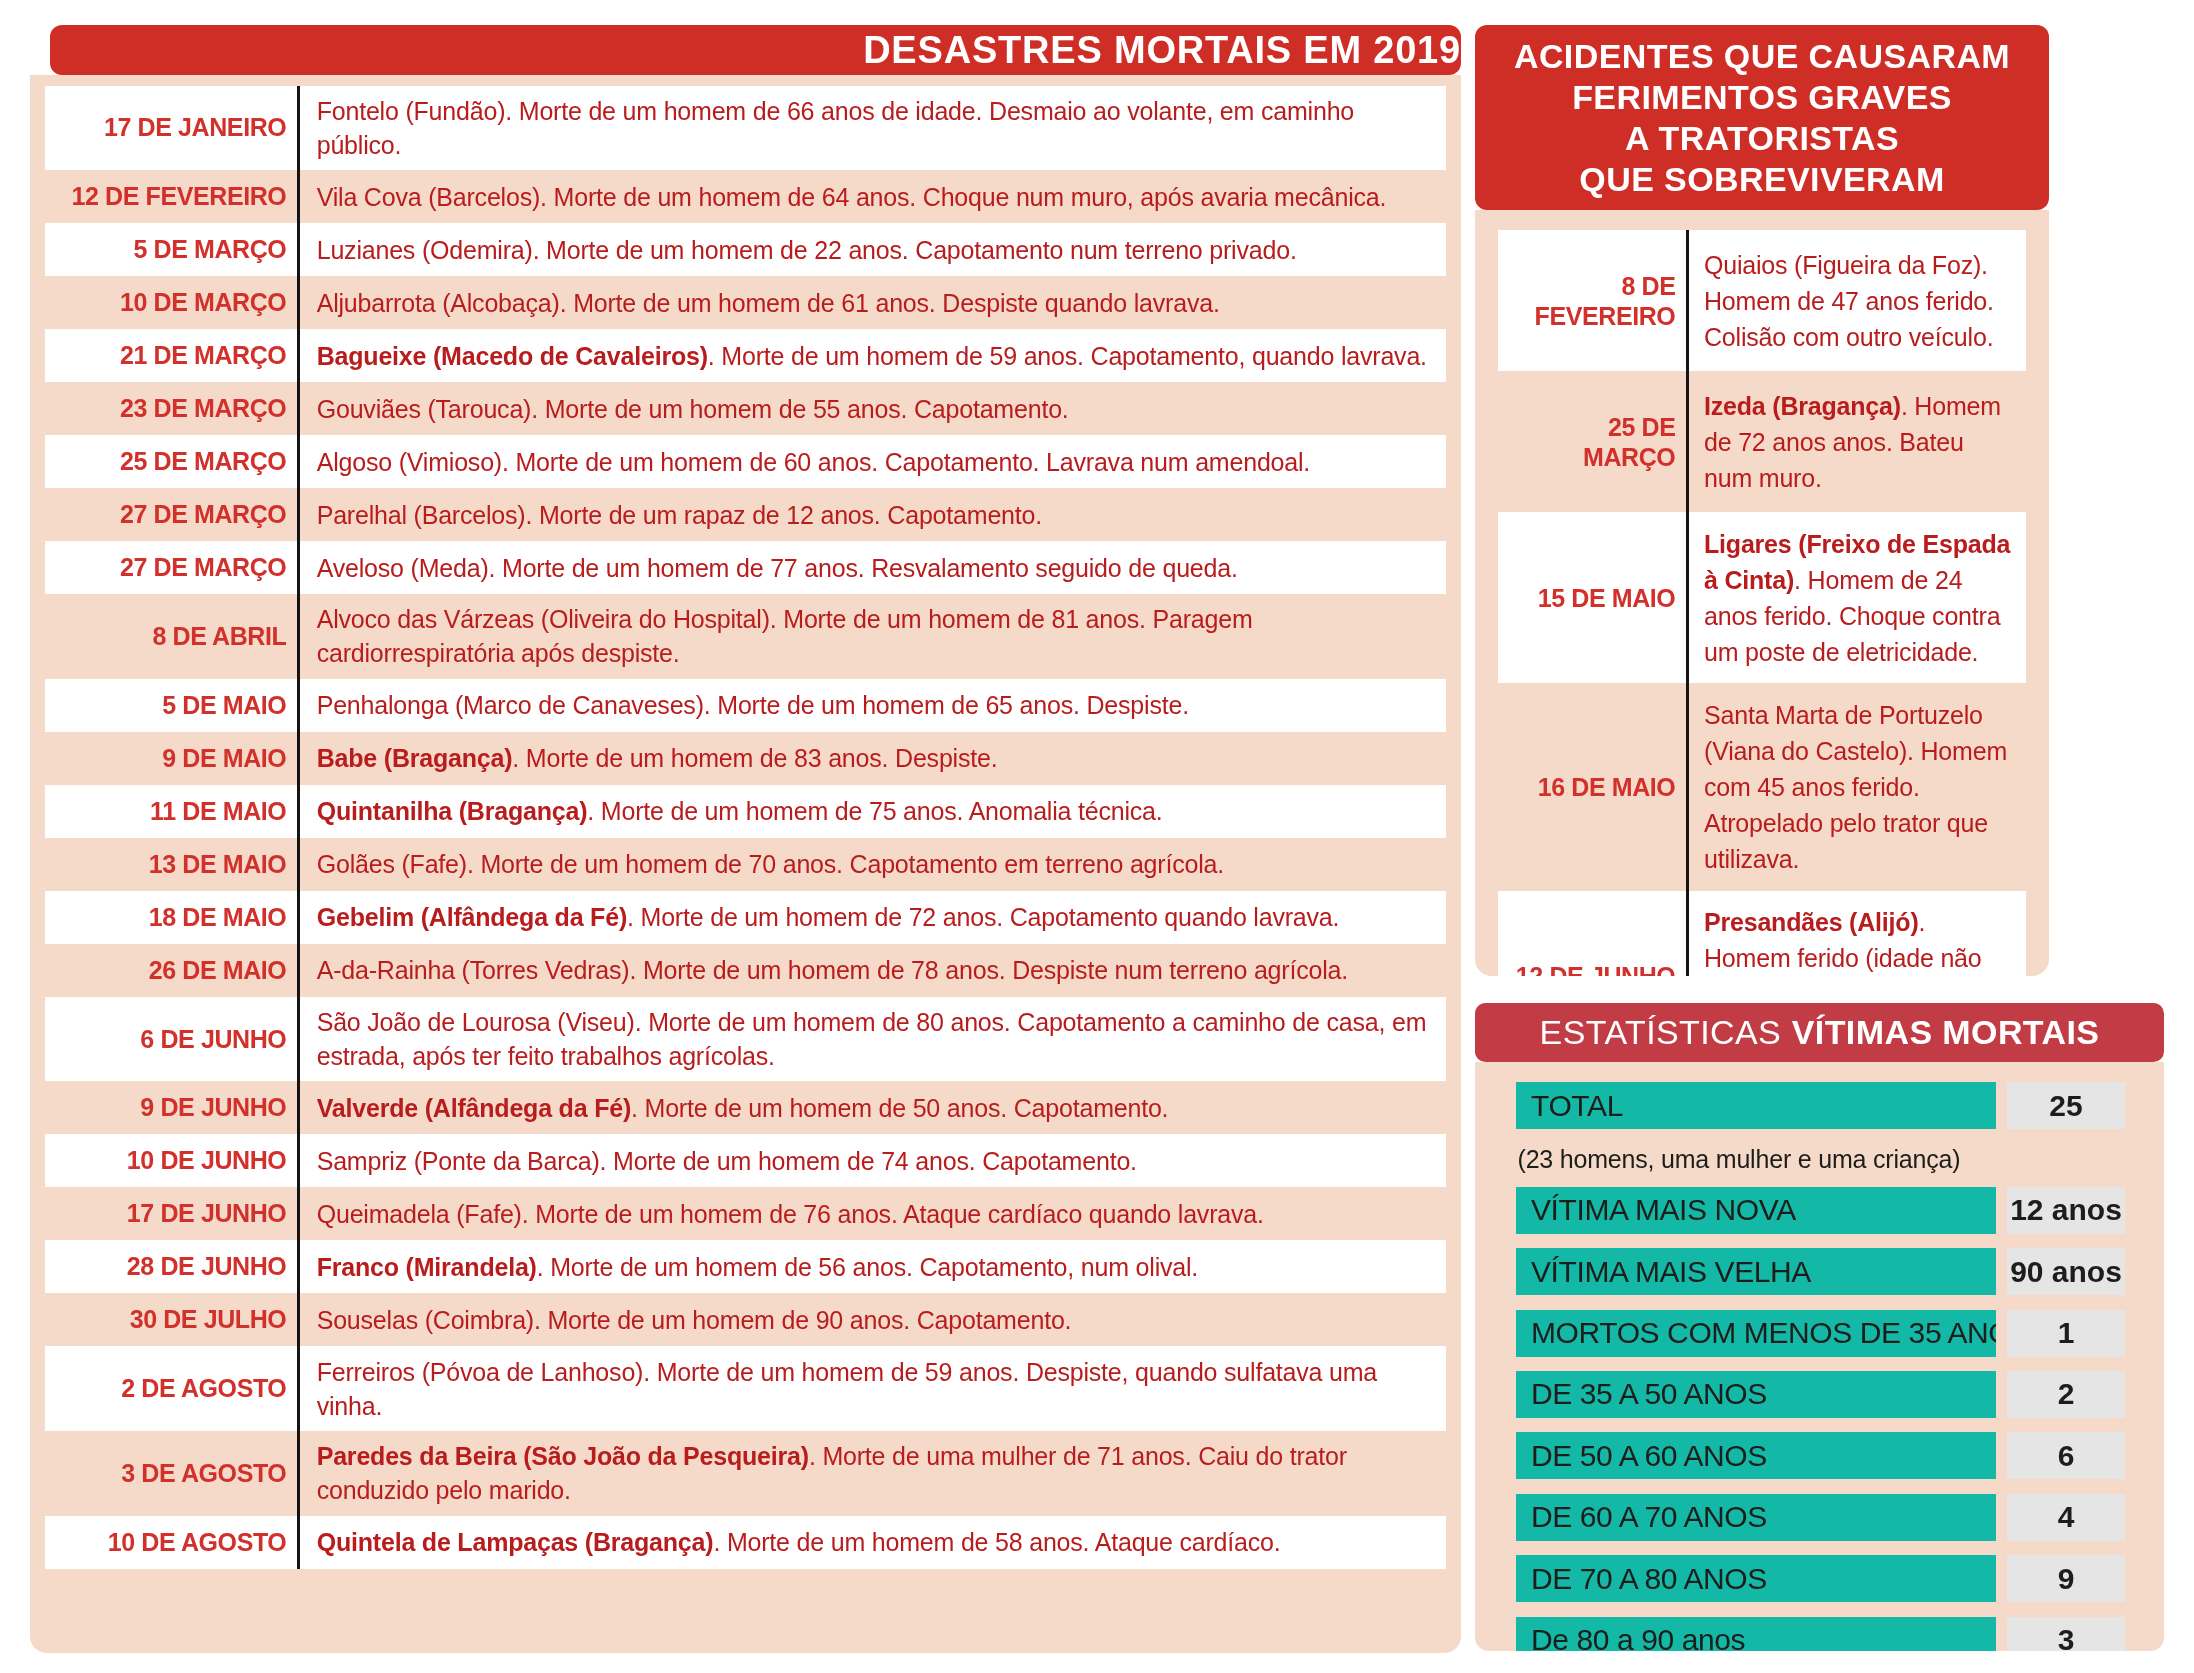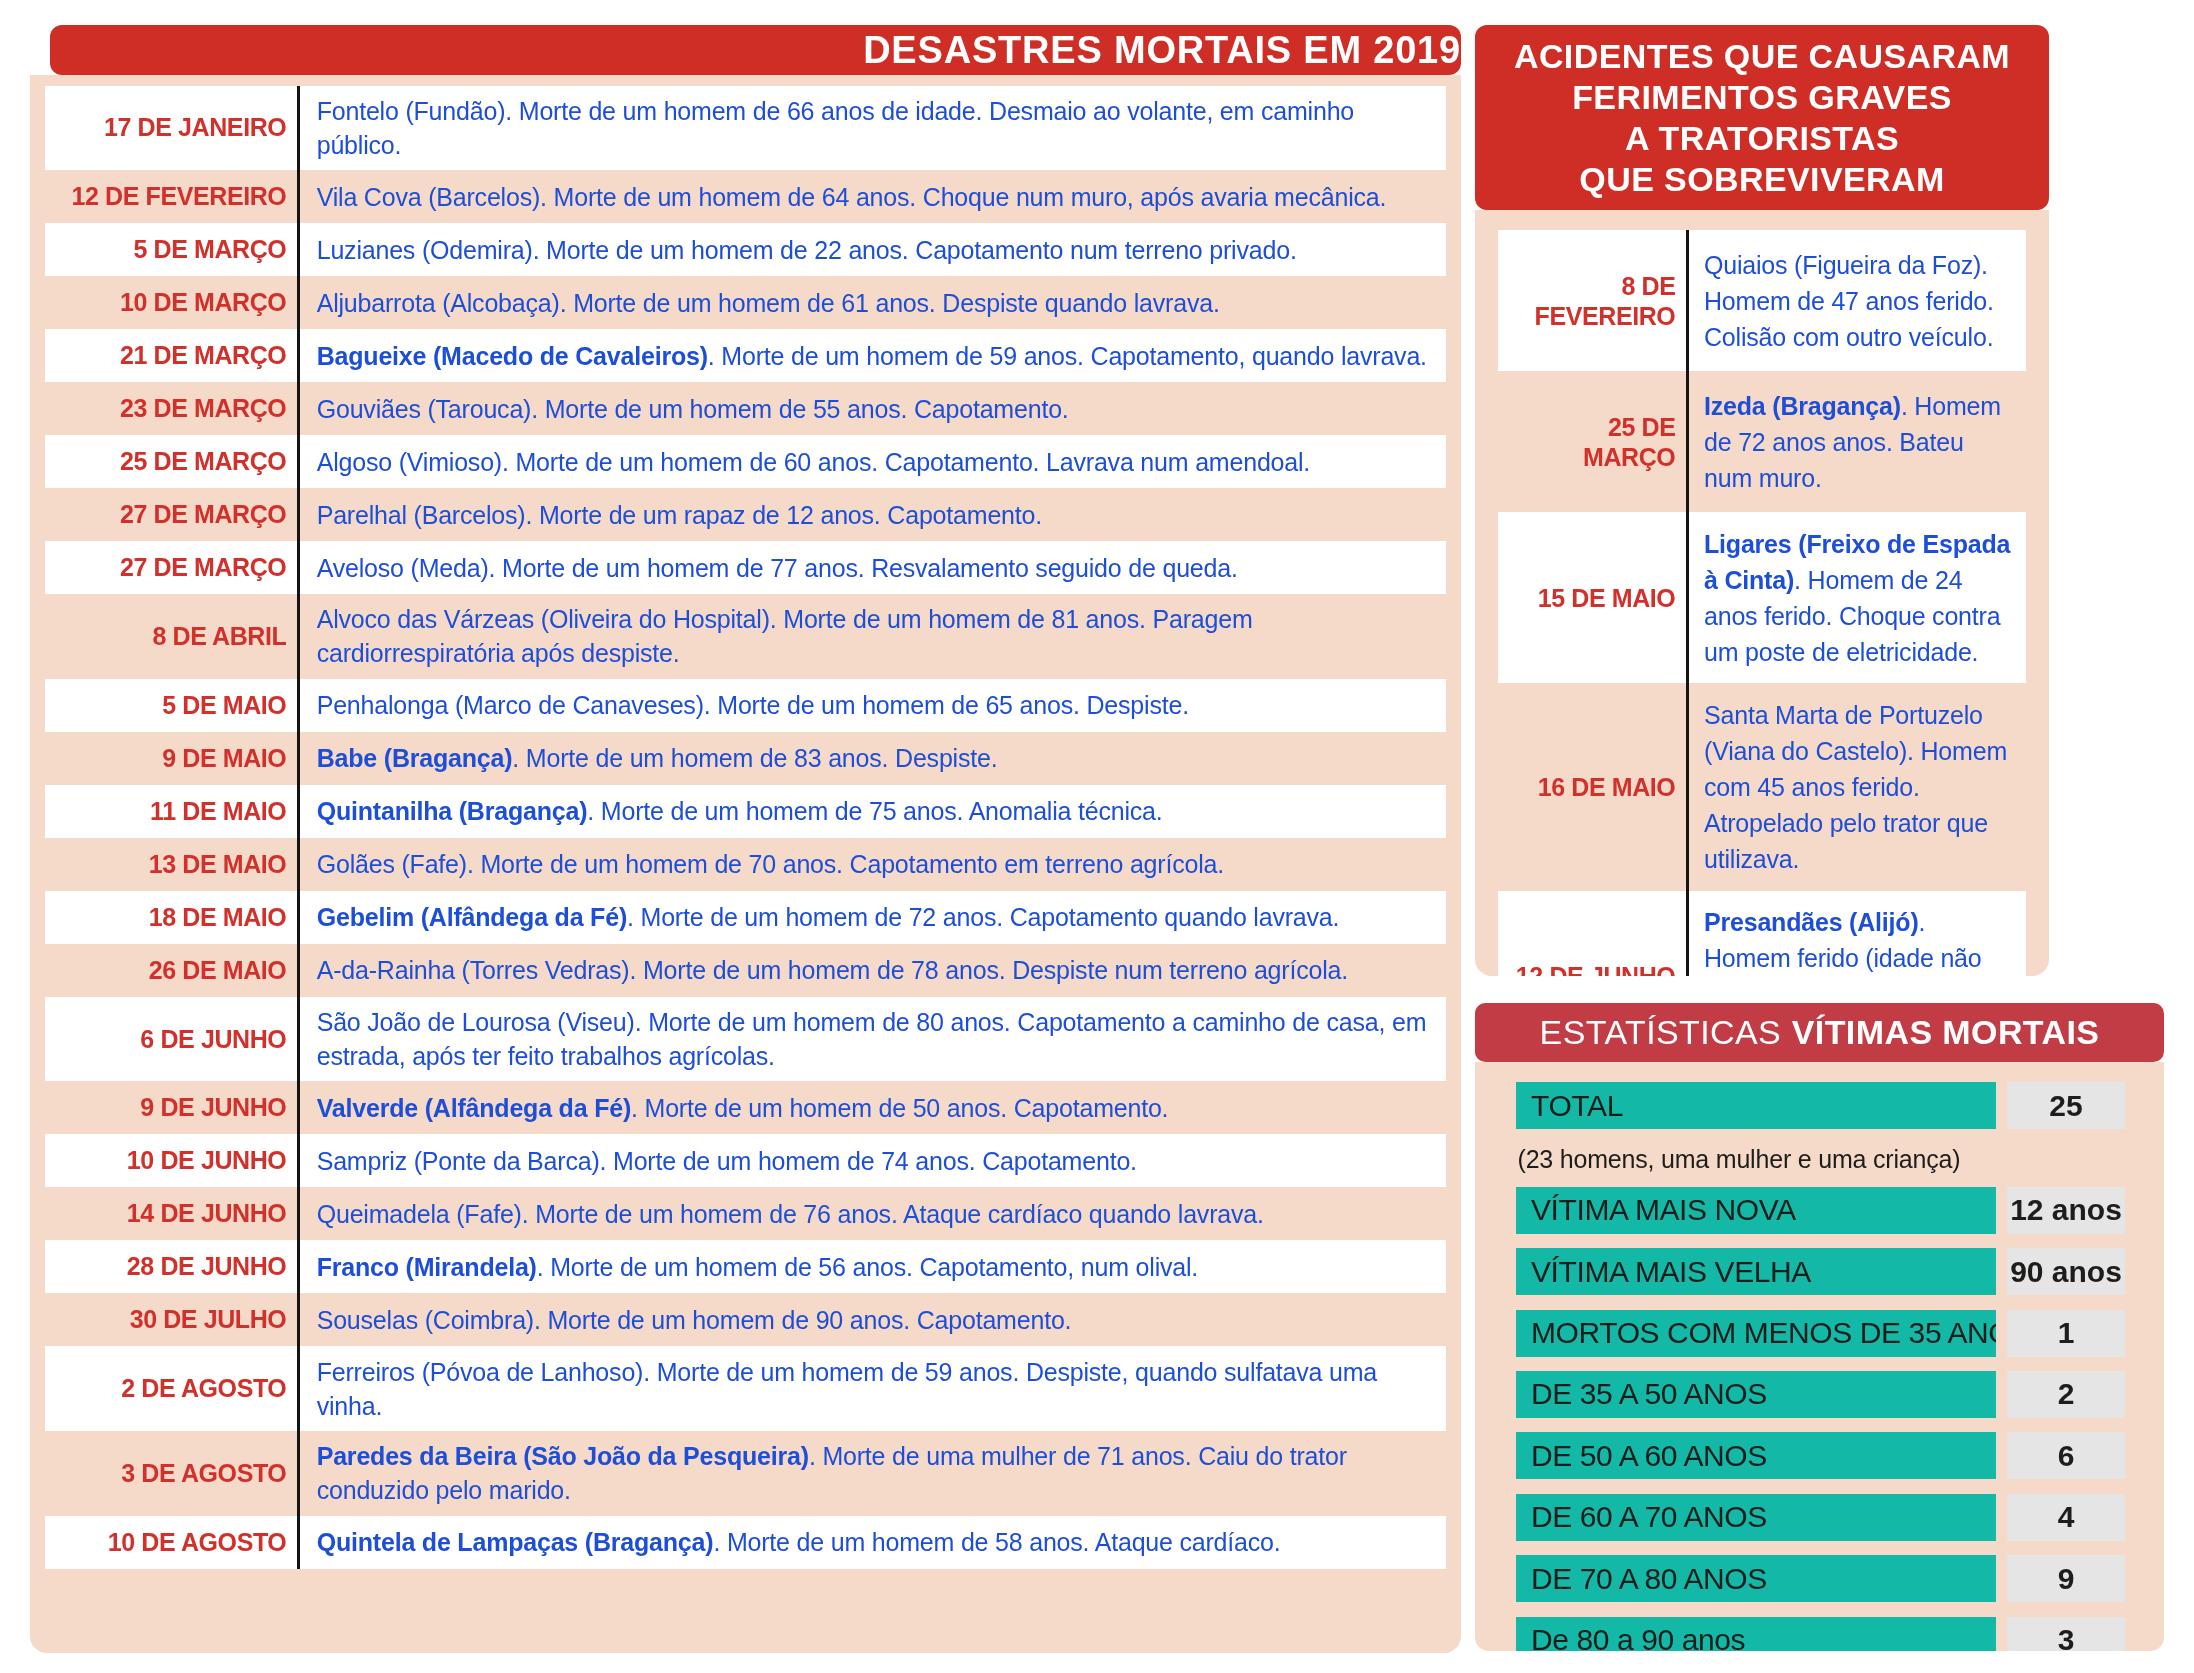--- a/index.html
+++ b/index.html
@@ -36,21 +36,21 @@
     display:flex; align-items:center; justify-content:flex-end;
     padding:7.6px 10.6px 7.6px 0; text-align:right;
     color:#d2312b; font-weight:bold; font-size:25px; line-height:29px;
     letter-spacing:-0.4px;
     margin-left:12px;
   }
   .desc-cell {
     flex:1; border-left:3.8px solid #161412; box-sizing:border-box;
     display:flex; align-items:center;
     padding:8.3px 12px 8.3px 16.7px;
-    font-size:25px; line-height:34px; letter-spacing:-0.2px; color:#1d4ed8;
+    font-size:25px; line-height:34px; letter-spacing:-0.2px; color:#b91c1c;
   }
   .left-panel .row { min-height:53px; }
   .loc-bold { font-weight:bold; }
 
   
   .right-top-panel { left:1475px; top:25px; width:574px; height:951px; }
   .right-top-panel .banner {
     height:185px; display:flex; flex-direction:column;
     align-items:center; justify-content:center;
     font-size:34px; font-weight:bold; line-height:41px; letter-spacing:0.4px;
@@ -209,21 +209,21 @@
               <span><span class="loc-bold">Valverde (Alfândega da Fé)</span><span class="rest">. Morte de um homem de 50 anos. Capotamento.</span></span>
             </div>
           </div>
           <div class="row white">
             <div class="date-cell">10 DE JUNHO</div>
             <div class="desc-cell">
               <span><span class="loc">Sampriz (Ponte da Barca)</span><span class="rest">. Morte de um homem de 74 anos. Capotamento.</span></span>
             </div>
           </div>
           <div class="row alt">
-            <div class="date-cell">14 DE JUNHO</div>
+            <div class="date-cell">17 DE JUNHO</div>
             <div class="desc-cell">
               <span><span class="loc">Queimadela (Fafe)</span><span class="rest">. Morte de um homem de 76 anos. Ataque cardíaco quando lavrava.</span></span>
             </div>
           </div>
           <div class="row white">
             <div class="date-cell">28 DE JUNHO</div>
             <div class="desc-cell">
               <span><span class="loc-bold">Franco (Mirandela)</span><span class="rest">. Morte de um homem de 56 anos. Capotamento, num olival.</span></span>
             </div>
           </div>

